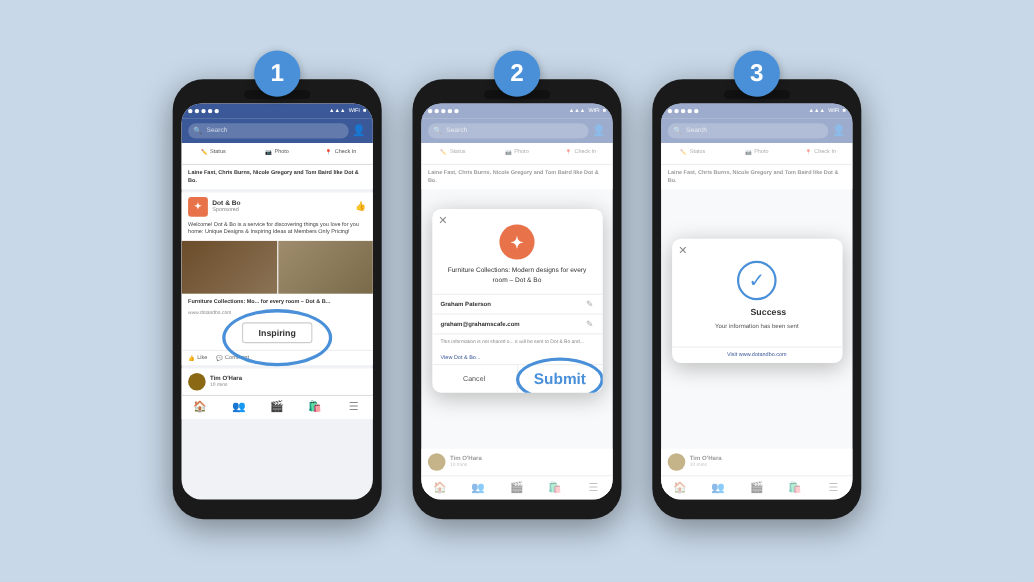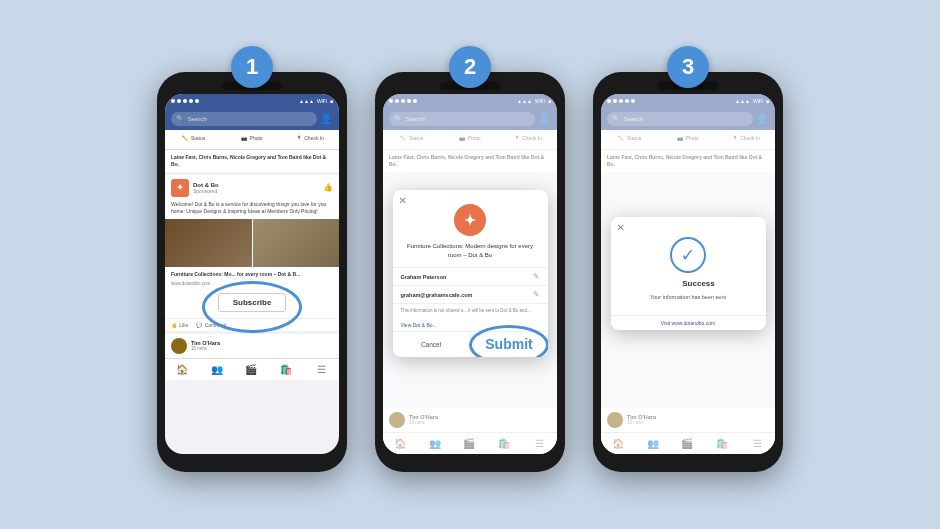--- a/index.html
+++ b/index.html
@@ -441,21 +441,21 @@
           </div>
           <div class="ad-text">Welcome! Dot &amp; Bo is a service for discovering things you love for you home: Unique Designs &amp; Inspiring Ideas at Members Only Pricing!</div>
           <div class="ad-images">
             <div class="ad-img img1"></div>
             <div class="ad-img img2"></div>
           </div>
           <div class="ad-shelf">Furniture Collections: Mo... for every room – Dot &amp; B...</div>
           <div class="ad-url">www.dotandbo.com</div>
 
           <div class="subscribe-btn-area">
-            <button class="subscribe-btn">Subscribe</button>
+            <button class="subscribe-btn">Inspiring</button>
 
             <div class="circle-highlight" style="width:100px;height:52px;top:-8px;left:50%;transform:translateX(-50%);"></div>
           </div>
           <div class="ad-actions">
             <div class="ad-action">
               <span>👍</span>
               <span>Like</span>
             </div>
             <div class="ad-action">
               <span>💬</span>

